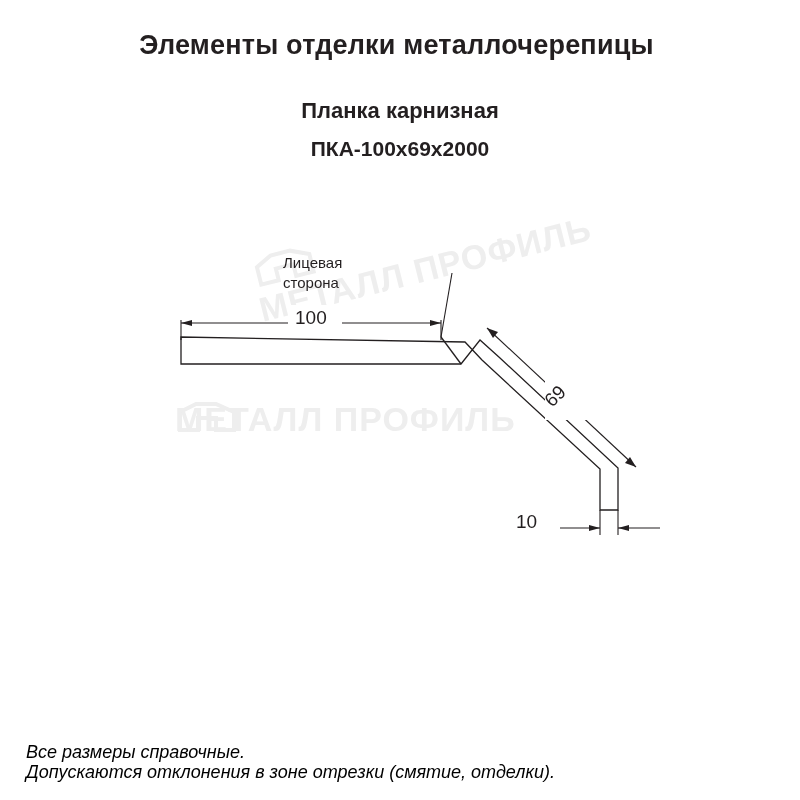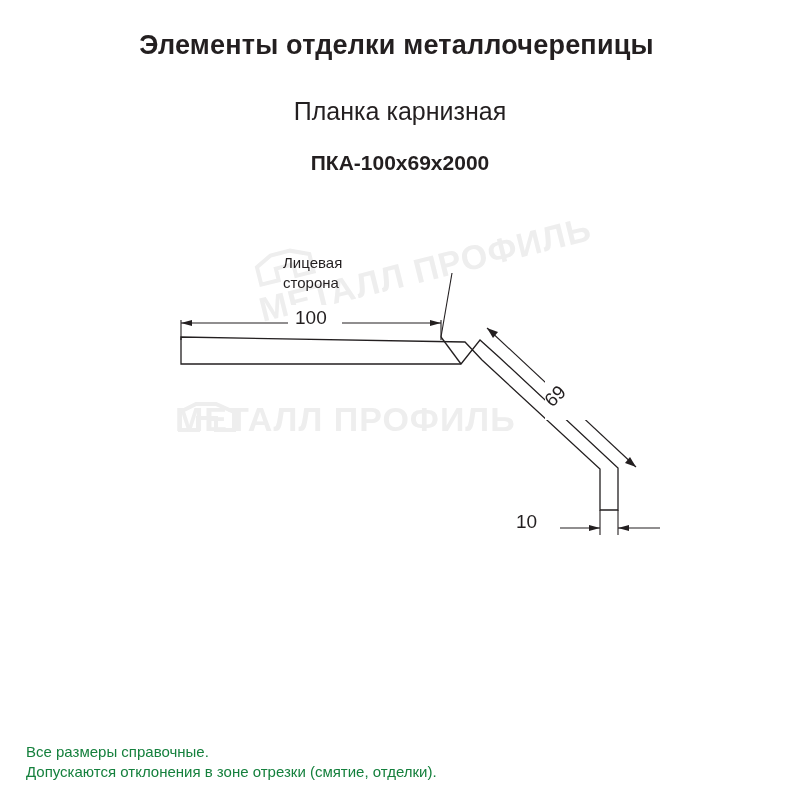--- a/index.html
+++ b/index.html
@@ -34,48 +34,49 @@
     line-height: 34px;
   }
   .subtitle-block {
     position: absolute;
     top: 97px;
     left: 0;
     width: 800px;
     text-align: center;
   }
   .product-name {
-    font-size: 25px;
-    font-weight: normal;
+    font-size: 22px;
+    font-weight: bold;
     line-height: 28px;
     text-align: center;
   }
   .product-code {
     font-size: 21px;
     font-weight: bold;
     line-height: 28px;
-    margin-top: 24px;
+    margin-top: 10px;
   }
   .drawing-area {
     position: absolute;
     top: 180px;
     left: 0;
     width: 720px;
     height: 460px;
   }
   .drawing-area svg {
     display: block;
   }
   .footnotes {
     position: absolute;
     left: 26px;
     bottom: 18px;
-    font-size: 15px;
-    color: #15803d;
+    font-size: 18px;
+    color: #000000;
     line-height: 20px;
+    font-style: italic;
   }
   .footnotes div {
     white-space: nowrap;
   }
   .wm {
     position: absolute;
     pointer-events: none;
     user-select: none;
     color: #eeeeee;
     font-weight: bold;

